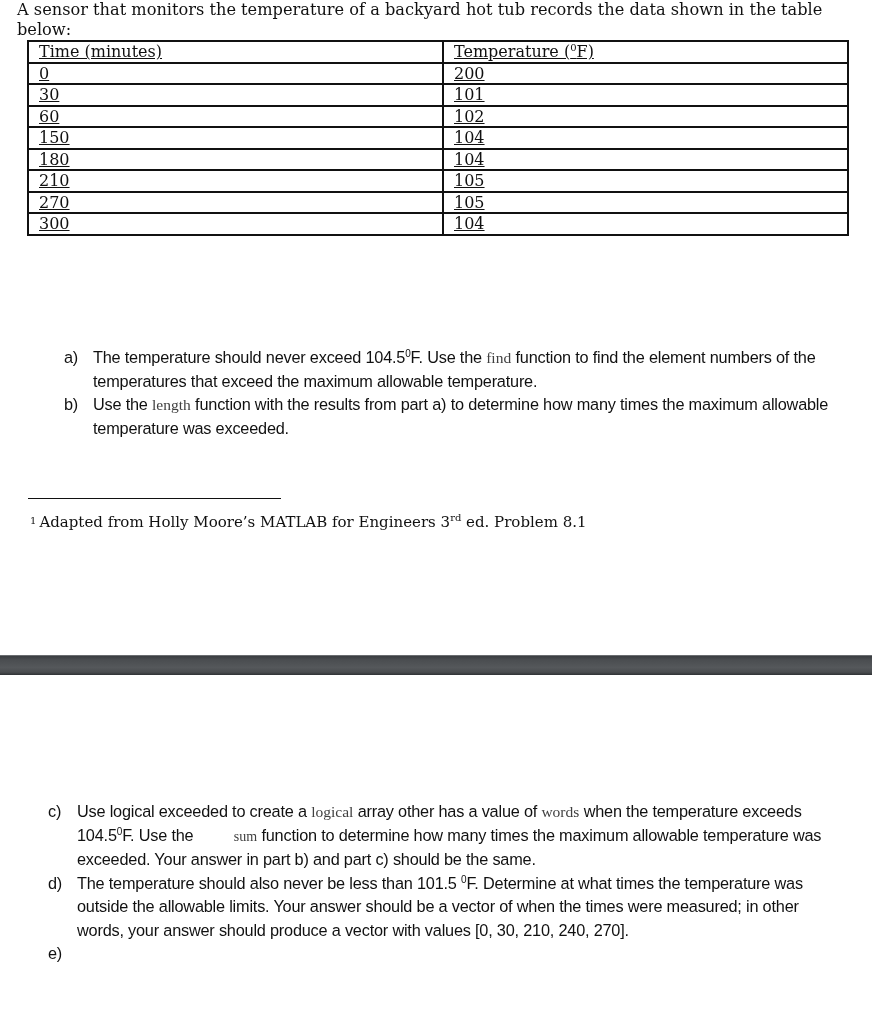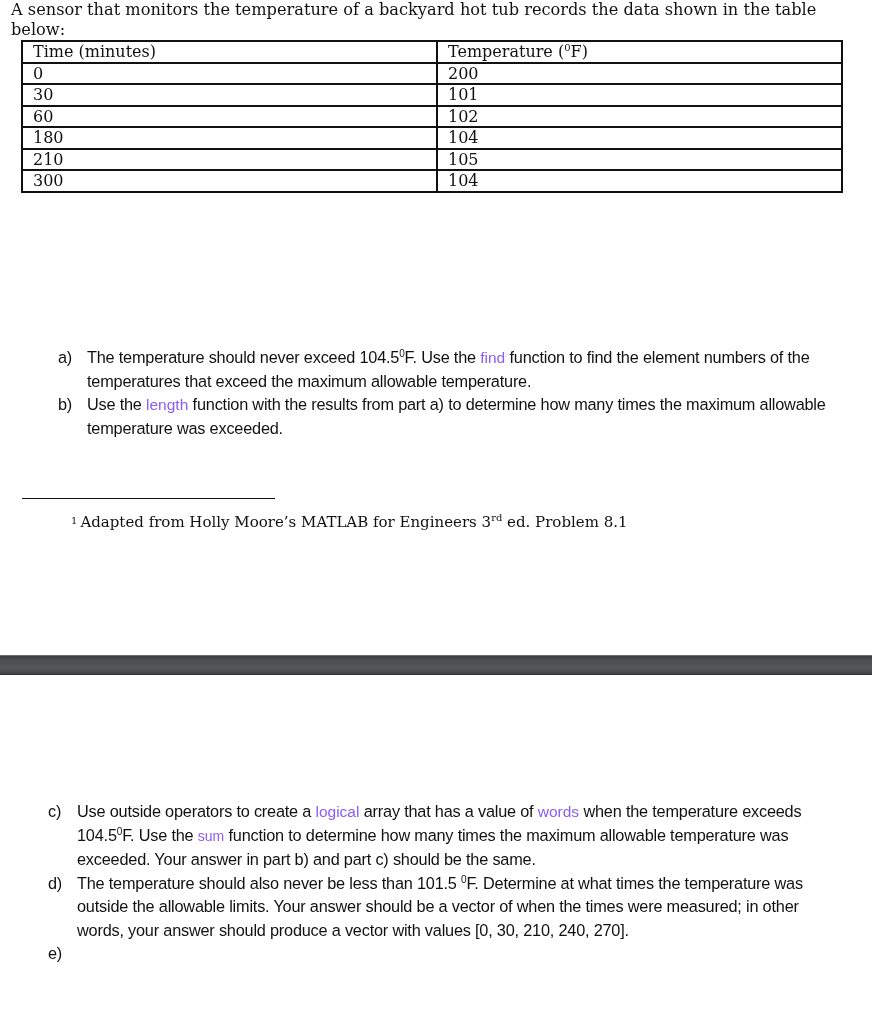--- a/index.html
+++ b/index.html
@@ -1,31 +1,31 @@
 <!DOCTYPE html>
 <html><head>
 <meta charset="utf-8">
 <style>
   html, body { margin: 0; padding: 0; background: #ffffff; }
   body { width: 872px; height: 1024px; position: relative; overflow: hidden;
          font-family: "DejaVu Serif", "Liberation Serif", serif; color: #111; }
-  .page1 { position: absolute; left: 10px; top: 0; width: 800px; height: 652px; background: #fff; }
+  .page1 { position: absolute; left: 16px; top: 0; width: 800px; height: 652px; background: #fff; }
   .intro { position: absolute; left: 1px; top: 0px; width: 840px; font-size: 16.2px; line-height: 20px; }
-  table.data { position: absolute; left: 11px; top: 40px; width: 822px; border-collapse: collapse; font-size: 16px; }
+  table.data { position: absolute; left: 11px; top: 40px; width: 822px; border-collapse: collapse; font-size: 16px; text-decoration: underline; }
   table.data td, table.data th { border: 2px solid #111; padding: 0 10px; height: 19.5px; line-height: 19px; text-align: left; font-weight: normal; }
   table.data .c1 { width: 393px; }
   sup { font-size: 10px; vertical-align: 6px; line-height: 0; }
   .qlist { position: absolute; left: 48px; width: 790px; font-family: "Liberation Sans", "DejaVu Sans", sans-serif;
            font-size: 16.3px; line-height: 23.5px; letter-spacing: -0.2px; }
   .qlist .item { position: relative; padding-left: 29px; }
   .qlist .lbl { position: absolute; left: 0; top: 0; }
-  code { font-family: Liberation Sans, sans-serif; font-size: 15.5px; color: #8b5cf6; letter-spacing: 0; }
-  code.small { font-size: 14px; }
+  code { font-family: Liberation Serif, serif; font-size: 15.5px; color: #404040; letter-spacing: 0; }
+  code.small { font-size: 14px; margin-left: 36px; }
   .footrule { position: absolute; left: 12px; top: 498px; width: 253px; height: 0; border-top: 1.5px solid #111; }
-  .footnote { position: absolute; left: 14px; top: 510px; font-size: 15px; line-height: 22px; margin-left: 47px; }
+  .footnote { position: absolute; left: 14px; top: 510px; font-size: 15px; line-height: 22px; }
   .footnote .fn-mark { font-size: 10px; vertical-align: 3px; margin-right: 3px; }
   .separator { position: absolute; left: 0; top: 655px; width: 872px; height: 19px;
                background: linear-gradient(#3a3d40 0%, #4a4d50 20%, #55585b 60%, #4a4d50 85%, #2f3235 100%);
                border-top: 1px solid #6a6d70; }
   .page2 { position: absolute; left: 0; top: 676px; width: 872px; height: 348px; background: #fff; }
 </style>
 </head>
 <body>
 
 <div class="page1">
@@ -43,25 +43,33 @@
         </tr>
     <tr>
           <td>30</td>
           <td>101</td>
         </tr>
     <tr>
           <td>60</td>
           <td>102</td>
         </tr>
     <tr>
+          <td>150</td>
+          <td>104</td>
+        </tr>
+    <tr>
           <td>180</td>
           <td>104</td>
         </tr>
     <tr>
           <td>210</td>
+          <td>105</td>
+        </tr>
+    <tr>
+          <td>270</td>
           <td>105</td>
         </tr>
     <tr>
           <td>300</td>
           <td>104</td>
         </tr>
   </tbody>
     </table>
 
   <div class="qlist" style="top:346px;">
@@ -80,21 +88,21 @@
     <span class="fn-mark">1</span><span>Adapted from Holly Moore’s MATLAB for Engineers 3</span><sup>rd</sup><span> ed. Problem 8.1</span>
   </div>
 </div>
 
 <div class="separator"></div>
 
 <div class="page2">
   <div class="qlist" style="top:124px;">
     <div class="item">
       <span class="lbl">c)</span>
-      <span>Use outside operators to create a </span><code>logical</code><span> array that has a value of </span><code>words</code><span> when the temperature exceeds 104.5</span><sup>0</sup><span>F.  Use the </span><code class="small">sum</code><span> function to determine how many times the maximum allowable temperature was exceeded.  Your answer in part b) and part c) should be the same.</span>
+      <span>Use logical exceeded to create a </span><code>logical</code><span> array other has a value of </span><code>words</code><span> when the temperature exceeds 104.5</span><sup>0</sup><span>F.  Use the </span><code class="small">sum</code><span> function to determine how many times the maximum allowable temperature was exceeded.  Your answer in part b) and part c) should be the same.</span>
     </div>
     <div class="item">
       <span class="lbl">d)</span>
       <span>The temperature should also never be less than 101.5 </span><sup>0</sup><span>F.  Determine at what times the temperature was outside the allowable limits.  Your answer should be a vector of when the times were measured; in other words, your answer should produce a vector with values [0, 30, 210, 240, 270].</span>
     </div>
     <div class="item">
       <span class="lbl">e)</span>
     </div>
   </div>
 </div>

